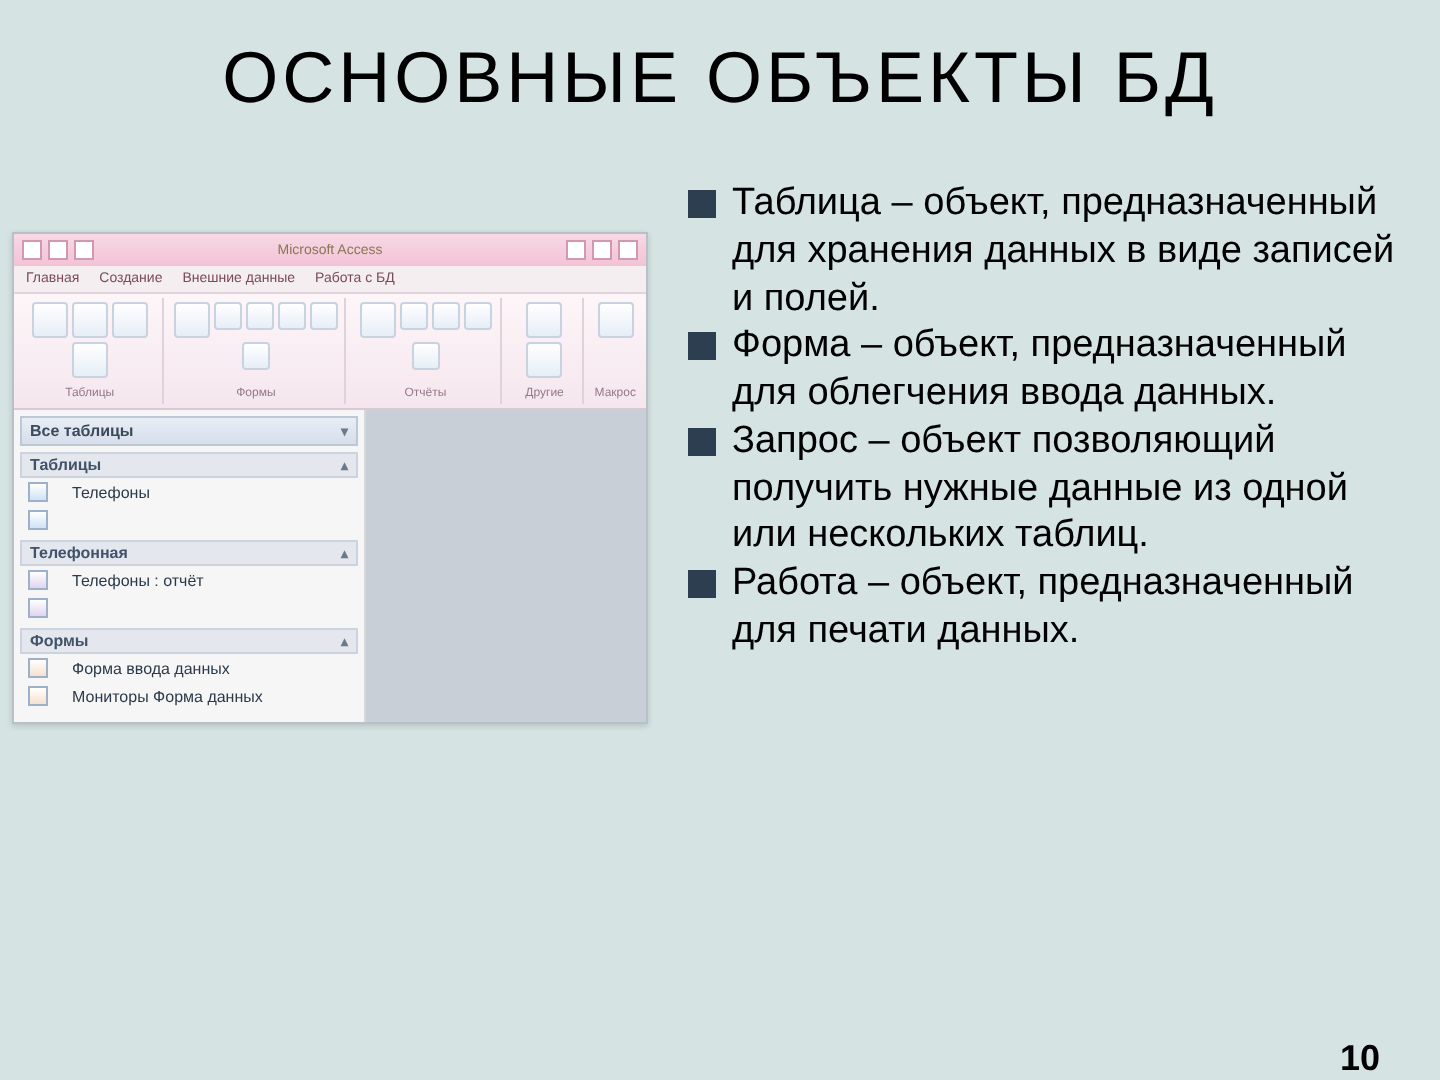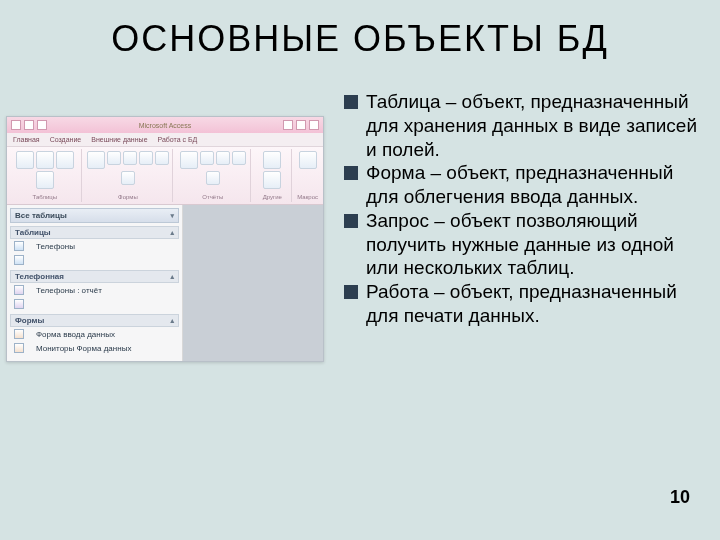--- a/index.html
+++ b/index.html
@@ -112,21 +112,21 @@
   }
   .sq {
     width: 14px; height: 14px; background:#2c3e50; flex:0 0 14px;
     margin-top: 5px; margin-right: 8px;
   }
   .bul-text { }
   .bul-text b { font-weight: normal; }
   .pagenum {
     position: absolute;
     right: 30px;
-    bottom: 32px;
+    bottom: 0;
     font-size: 18px;
     font-weight: bold;
     color: #000;
   }
 </style>
 </head>
 <body>
 
 <h1 class="title">ОСНОВНЫЕ  ОБЪЕКТЫ  БД</h1>
 

